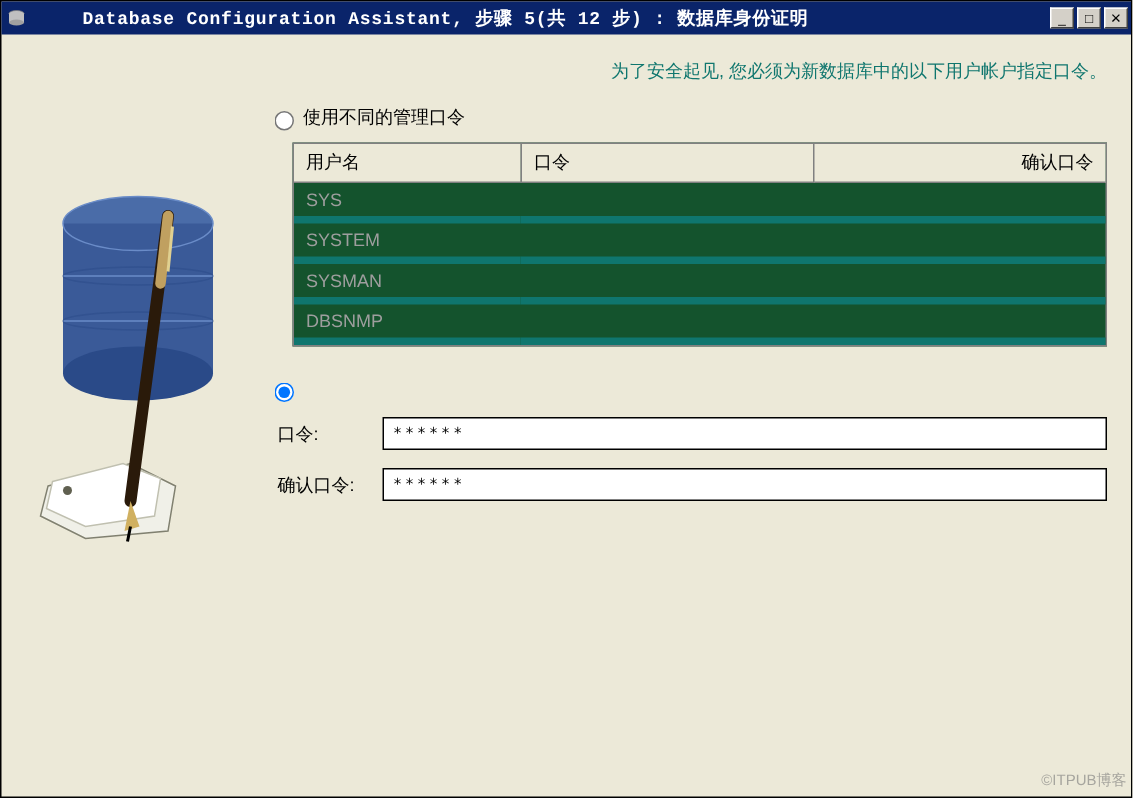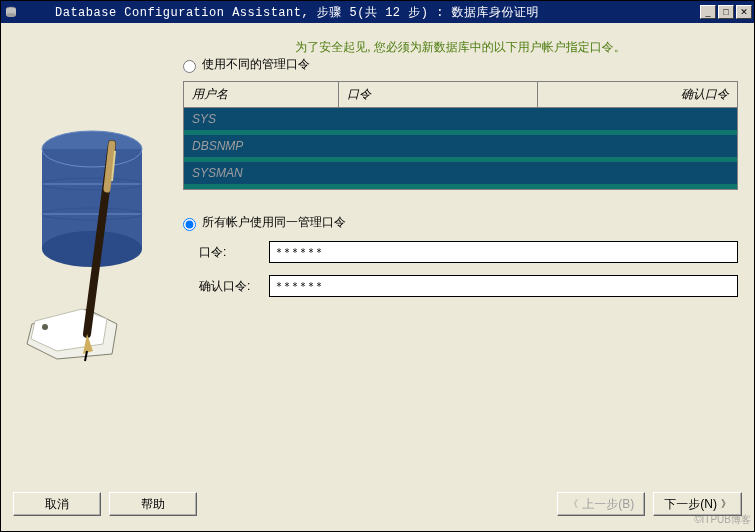--- a/index.html
+++ b/index.html
@@ -30,21 +30,21 @@
     .titlebar .icon {
       width: 16px; height: 16px;
       margin-right: 4px;
       display: inline-flex;
       align-items: center; justify-content: center;
     }
     .titlebar .title {
       flex: 1;
       font-family: "Courier New", monospace;
       font-size: 12px;
-      font-weight: normal;
+      font-weight: bold;
       letter-spacing: 0.5px;
       padding-left: 32px;
     }
     .winbtns { display: flex; gap: 2px; }
     .winbtn {
       width: 16px; height: 14px;
       background: #d4d0c8;
       border: 1px solid #fff;
       border-right-color: #404040;
       border-bottom-color: #404040;
@@ -66,36 +66,36 @@
       justify-content: flex-start;
       padding-top: 60px;
     }
     .sidebar svg { width: 150px; height: 280px; }
     .main {
       flex: 1;
       display: flex;
       flex-direction: column;
     }
     .instruction {
-      text-align: center;
-      color: #4d7c0f;
+      text-align: right;
+      margin-bottom: 14px;
+      color: #0f766e;
     }
     .radio-row {
       display: flex;
       align-items: flex-end;
       gap: 6px;
       margin-bottom: 8px;
     }
     .radio-row input { margin: 0; }
     .table-wrap {
       border: 1px solid #808080;
-      background: #0c4a6e;
+      background: #14532d;
       margin-bottom: 18px;
-      margin-left: 0;
-      font-style: italic;
+      margin-left: 12px;
     }
     table { width: 100%; border-collapse: collapse; }
     th {
       background: #ece9d8;
       text-align: left;
       padding: 4px 8px;
       border-bottom: 1px solid #808080;
       border-right: 1px solid #808080;
       font-weight: normal;
       color: #000;
@@ -106,21 +106,21 @@
       padding: 4px 8px;
       border-bottom: 5px solid #0f766e;
       color: #9e9e9e;
       height: 22px;
     }
     .col-user { width: 28%; }
     .col-pw { width: 36%; }
     .col-cpw { width: 36%; }
     .same-pw-block { margin-top: 6px; }
     .pw-fields {
-      margin-left: 16px;
+      margin-left: 2px;
       margin-top: 10px;
     }
     .pw-row {
       display: flex;
       align-items: center;
       margin-bottom: 12px;
     }
     .pw-label {
       width: 70px;
       color: #000;
@@ -237,63 +237,50 @@
               <th class="col-cpw">确认口令</th>
             </tr>
           </thead>
           <tbody>
             <tr>
               <td>SYS</td>
               <td></td>
               <td></td>
             </tr>
             <tr>
+              <td>SYSTEM</td>
+              <td></td>
+              <td></td>
+            </tr>
+            <tr>
+              <td>SYSMAN</td>
+              <td></td>
+              <td></td>
+            </tr>
+            <tr>
               <td>DBSNMP</td>
-              <td></td>
-              <td></td>
-            </tr>
-            <tr>
-              <td>SYSMAN</td>
               <td></td>
               <td></td>
             </tr>
           </tbody>
         </table>
       </div>
 
       <div class="same-pw-block">
         <label class="radio-row">
           <input type="radio" name="pwmode" checked="" style="">
-          <span>所有帐户使用同一管理口令</span>
         </label>
         <div class="pw-fields">
           <div class="pw-row">
             <span class="pw-label">口令:</span>
             <input class="pw-input" type="text" value="******" style="">
           </div>
           <div class="pw-row">
             <span class="pw-label">确认口令:</span>
             <input class="pw-input" type="text" value="******" style="">
           </div>
         </div>
       </div>
     </div>
   </div>
 
-  <div class="footer">
-    <button class="btn">
-        <span>取消</span>
-      </button>
-    <button class="btn">
-        <span>帮助</span>
-      </button>
-    <div class="spacer"></div>
-    <button class="btn disabled">
-      <span class="chev dis">《</span>
-      <span>上一步(B)</span>
-    </button>
-    <button class="btn">
-      <span>下一步(N)</span>
-      <span class="chev">》</span>
-    </button>
-  </div>
 </div>
 <div class="watermark">©ITPUB博客</div>
 
 </body></html>

